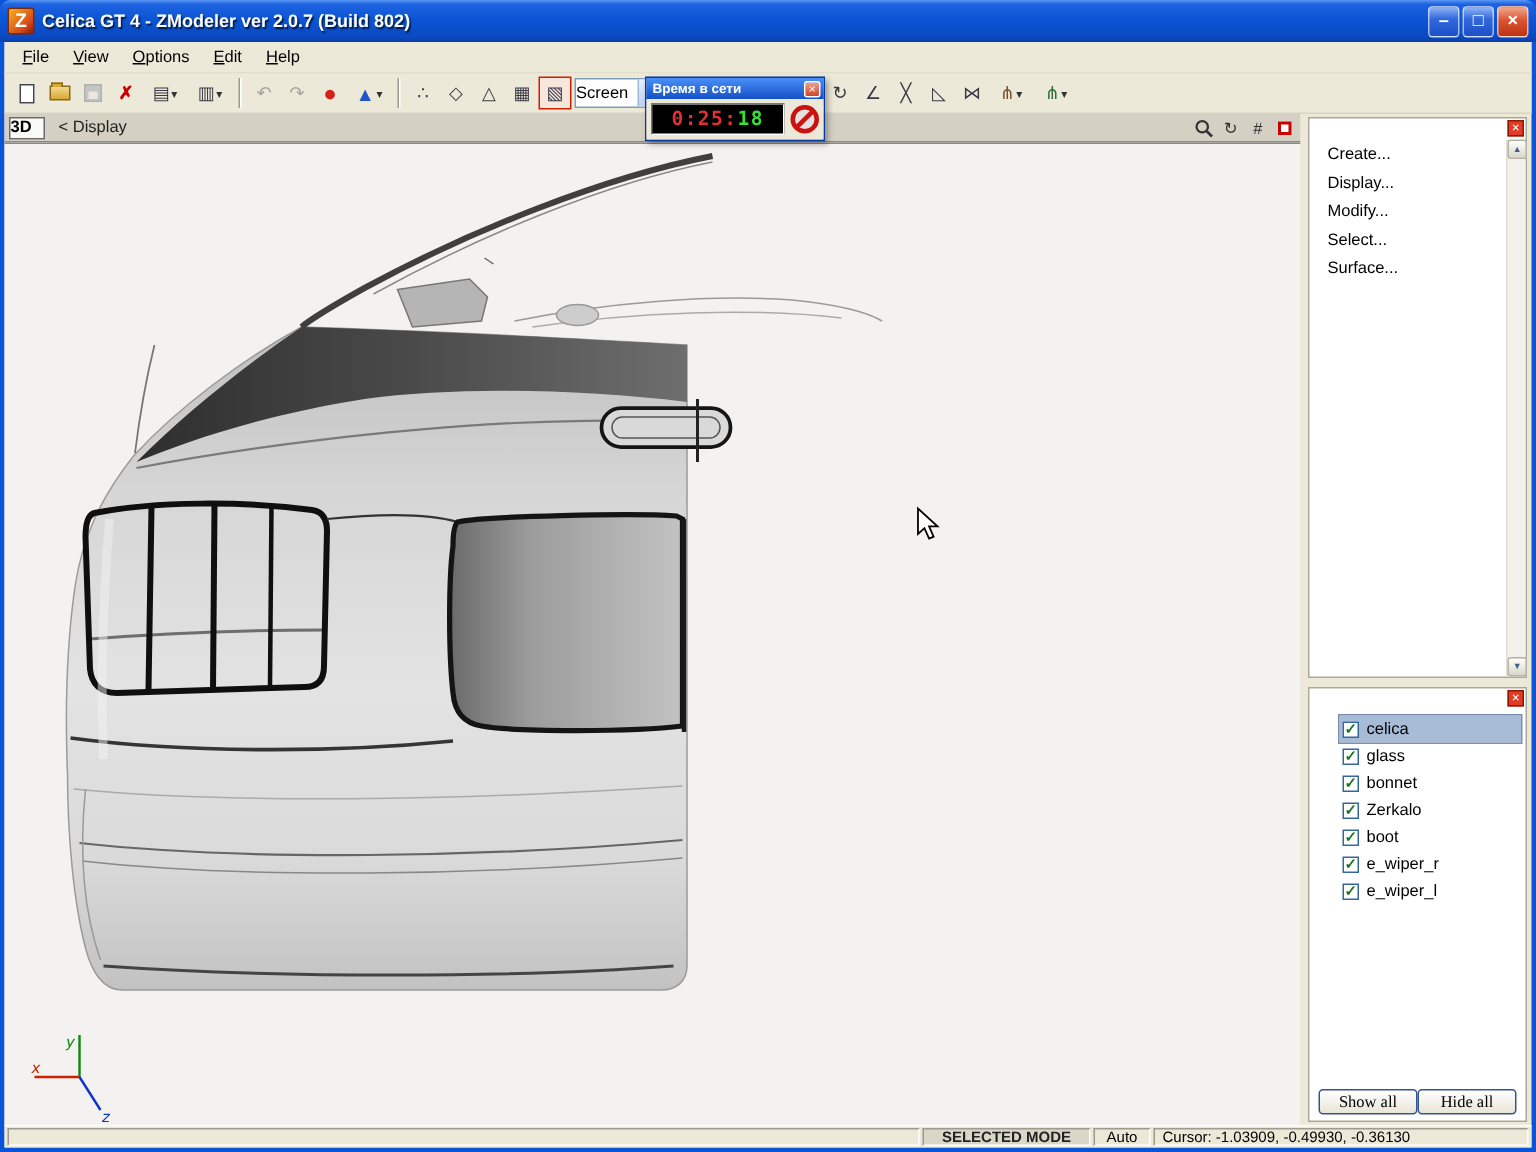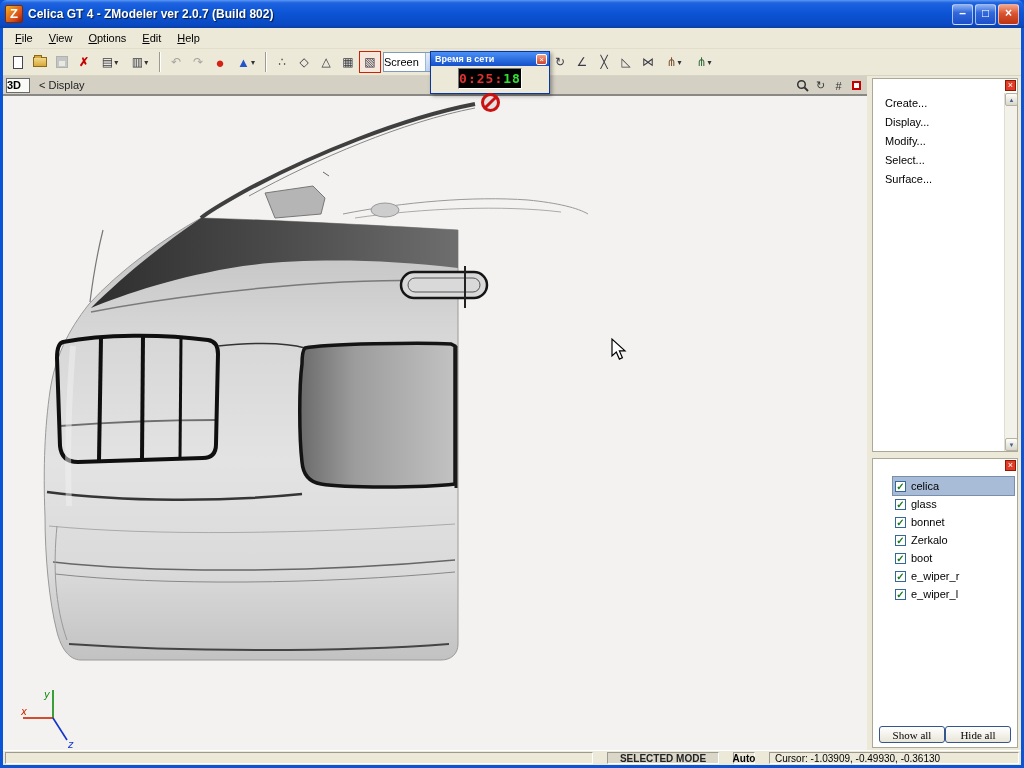--- a/index.html
+++ b/index.html
@@ -92,35 +92,35 @@
   .layer-row { display:flex; align-items:center; height:18px; margin:0 3px 0 20px; padding-left:2px; }
   .layer-row.selected { background:#A8BCD8; outline:1px solid #7A8FAC; }
   .cb { width:11px; height:11px; background:#FFF; border:1px solid #34679A; margin-right:5px; font-size:10px;
     line-height:9px; color:#17771C; text-align:center; font-weight:bold; flex:none; }
   .pbtn { position:absolute; bottom:4px; width:66px; height:17px; font-size:11px; font-family:Liberation Serif, serif;
     background:linear-gradient(180deg,#FFFFFF,#E8E5D8); border:1px solid #35568C; border-radius:3px; }
   .pbtn.show { left:6px; } .pbtn.hide { right:6px; }
 
   
   .statusbar { position:absolute; top:722px; left:0; right:0; height:15px; background:#ECE9D8; border-top:1px solid #FFF;
-    display:flex; gap:14px; padding:1px 2px; font-size:10px; }
+    display:flex; gap:2px; padding:1px 2px; font-size:10px; }
   .scell { border:1px solid; border-color:#9D9A90 #FFF #FFF #9D9A90; display:flex; align-items:center; padding:0 5px; }
   .scell.grow { flex:1; }
   .scell.mode { width:112px; justify-content:center; font-weight:bold; color:#222; background:#DAD6C8; }
-  .scell.auto { width:22px; justify-content:center; font-weight:bold; }
+  .scell.auto { width:38px; justify-content:center; font-weight:normal; }
   .scell.cursorc { width:250px; }
 
   
   .popup { position:absolute; left:430px; top:3px; width:120px; z-index:50; border:1px solid #0837A0;
     box-shadow:2px 2px 4px rgba(0,0,0,.35);margin-top:48px; }
   .popup-title { height:14px; background:linear-gradient(180deg,#4A90F8,#1450C8); display:flex; align-items:center; padding:0 2px 0 4px; }
   .popup-title-text { flex:1; color:#FFF; font-size:9px; font-weight:bold; }
   .popup-close { width:11px; height:11px; background:linear-gradient(#F0A088,#D04428); border:1px solid #FFF;
     border-radius:2px; color:#FFF; font-size:8px; line-height:9px; text-align:center; }
-  .popup-body { height:27px; background:#ECE9D8; display:flex; align-items:center; padding:2px 3px; gap:4px;flex-direction:column; }
+  .popup-body { height:27px; background:#ECE9D8; display:flex; align-items:center; padding:2px 3px; gap:4px; }
   .lcd { flex:1; height:21px; background:#000; border:1px solid; border-color:#777 #FFF #FFF #777;
     font-family:"DejaVu Sans Mono", monospace; font-weight:bold; font-size:13px; text-align:center; line-height:19px; letter-spacing:1px; }
   .lcd .hm { color:#E03030; } .lcd .ss { color:#35E035; }
   .noentry { width:19px; height:19px; border-radius:50%; border:3px solid #CC1111; background:#E2E2E2; position:relative; flex:none; }
   .noentry::after { content:""; position:absolute; left:-1px; top:5px; width:15px; height:3px; background:#CC1111; transform:rotate(-45deg); }
 
   .gz { font:italic 10px "DejaVu Sans", sans-serif; }
   .gz.y { fill:#0A8A0A; } .gz.x { fill:#CC2200; } .gz.z { fill:#1133CC; }
 </style>
 </head>

